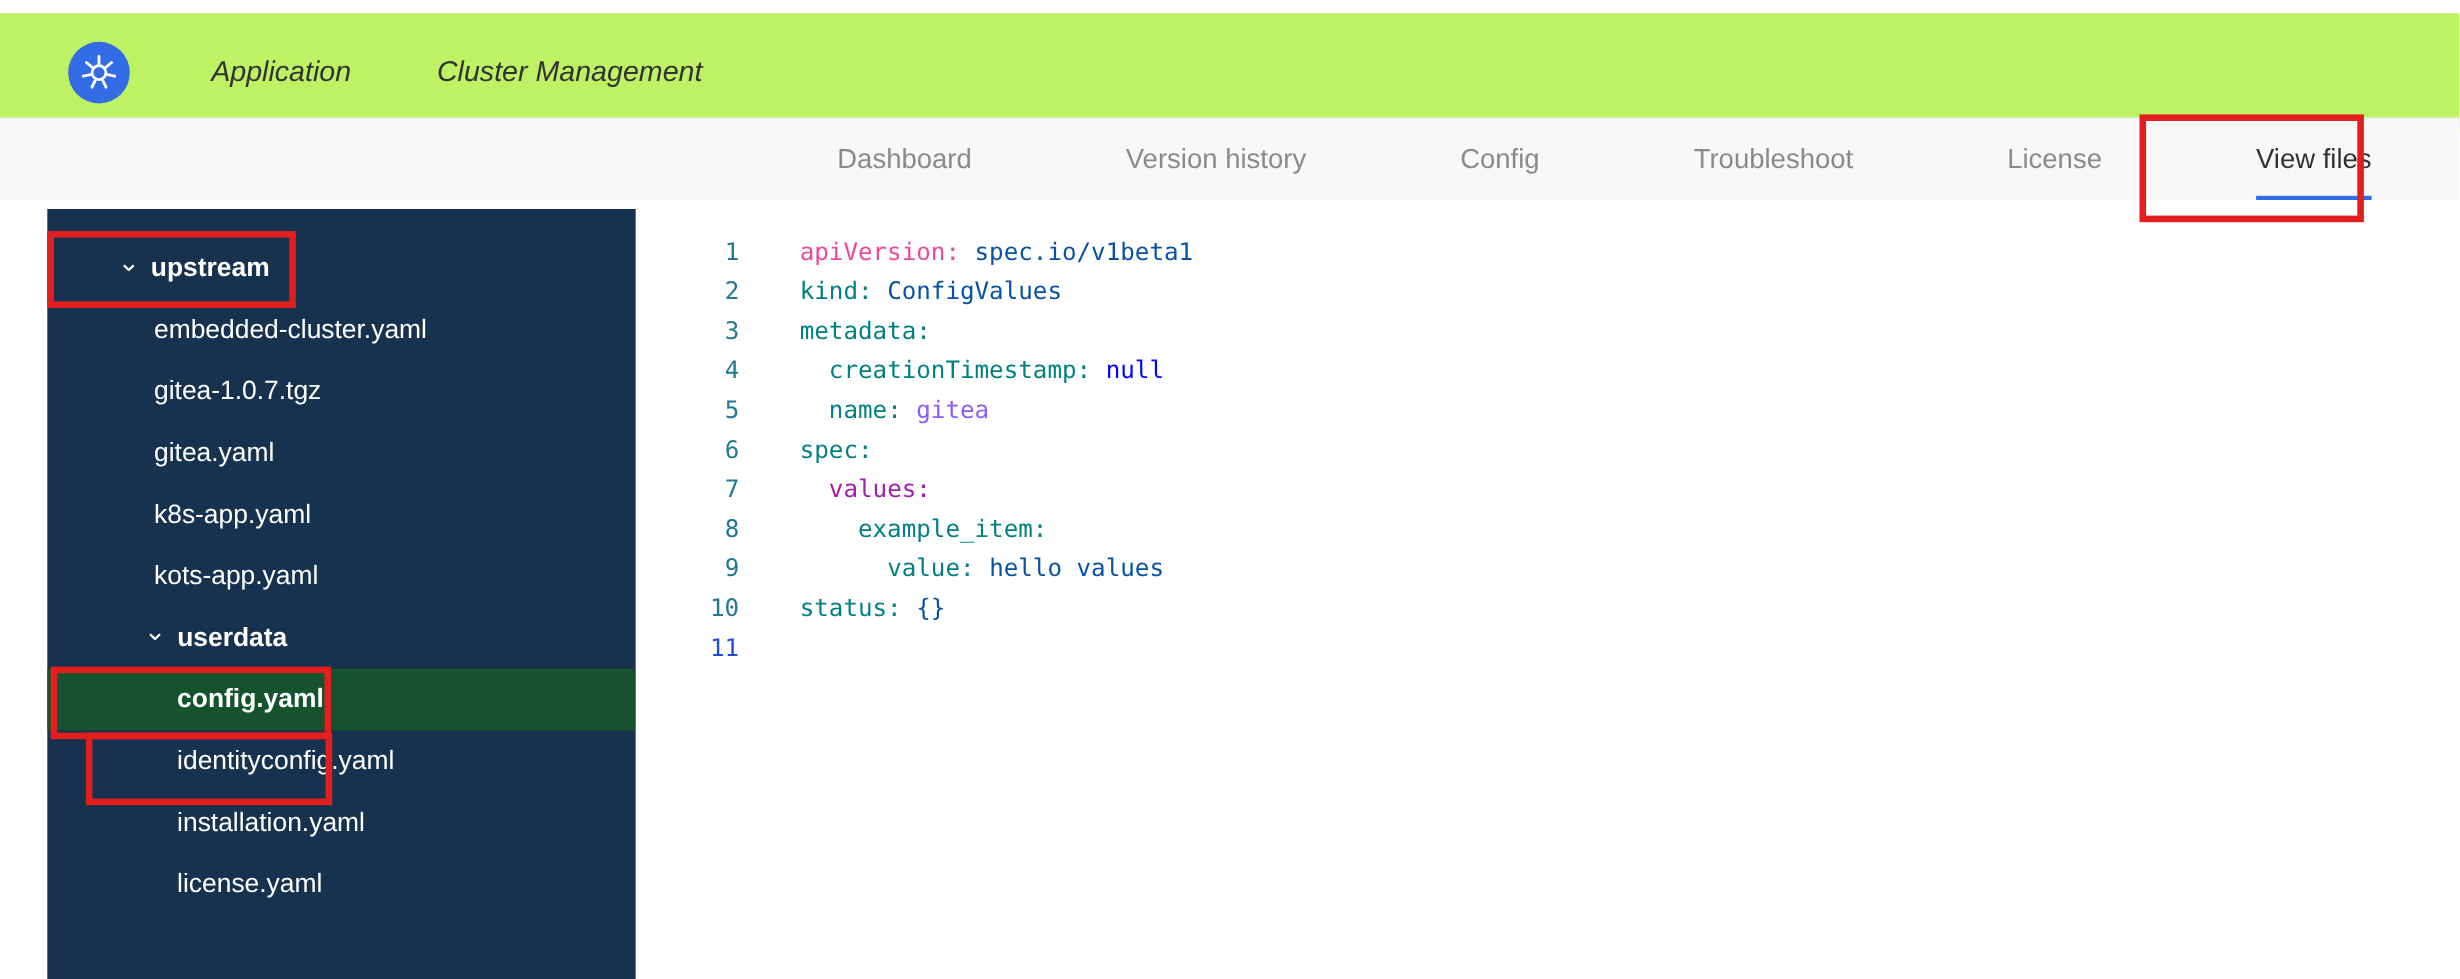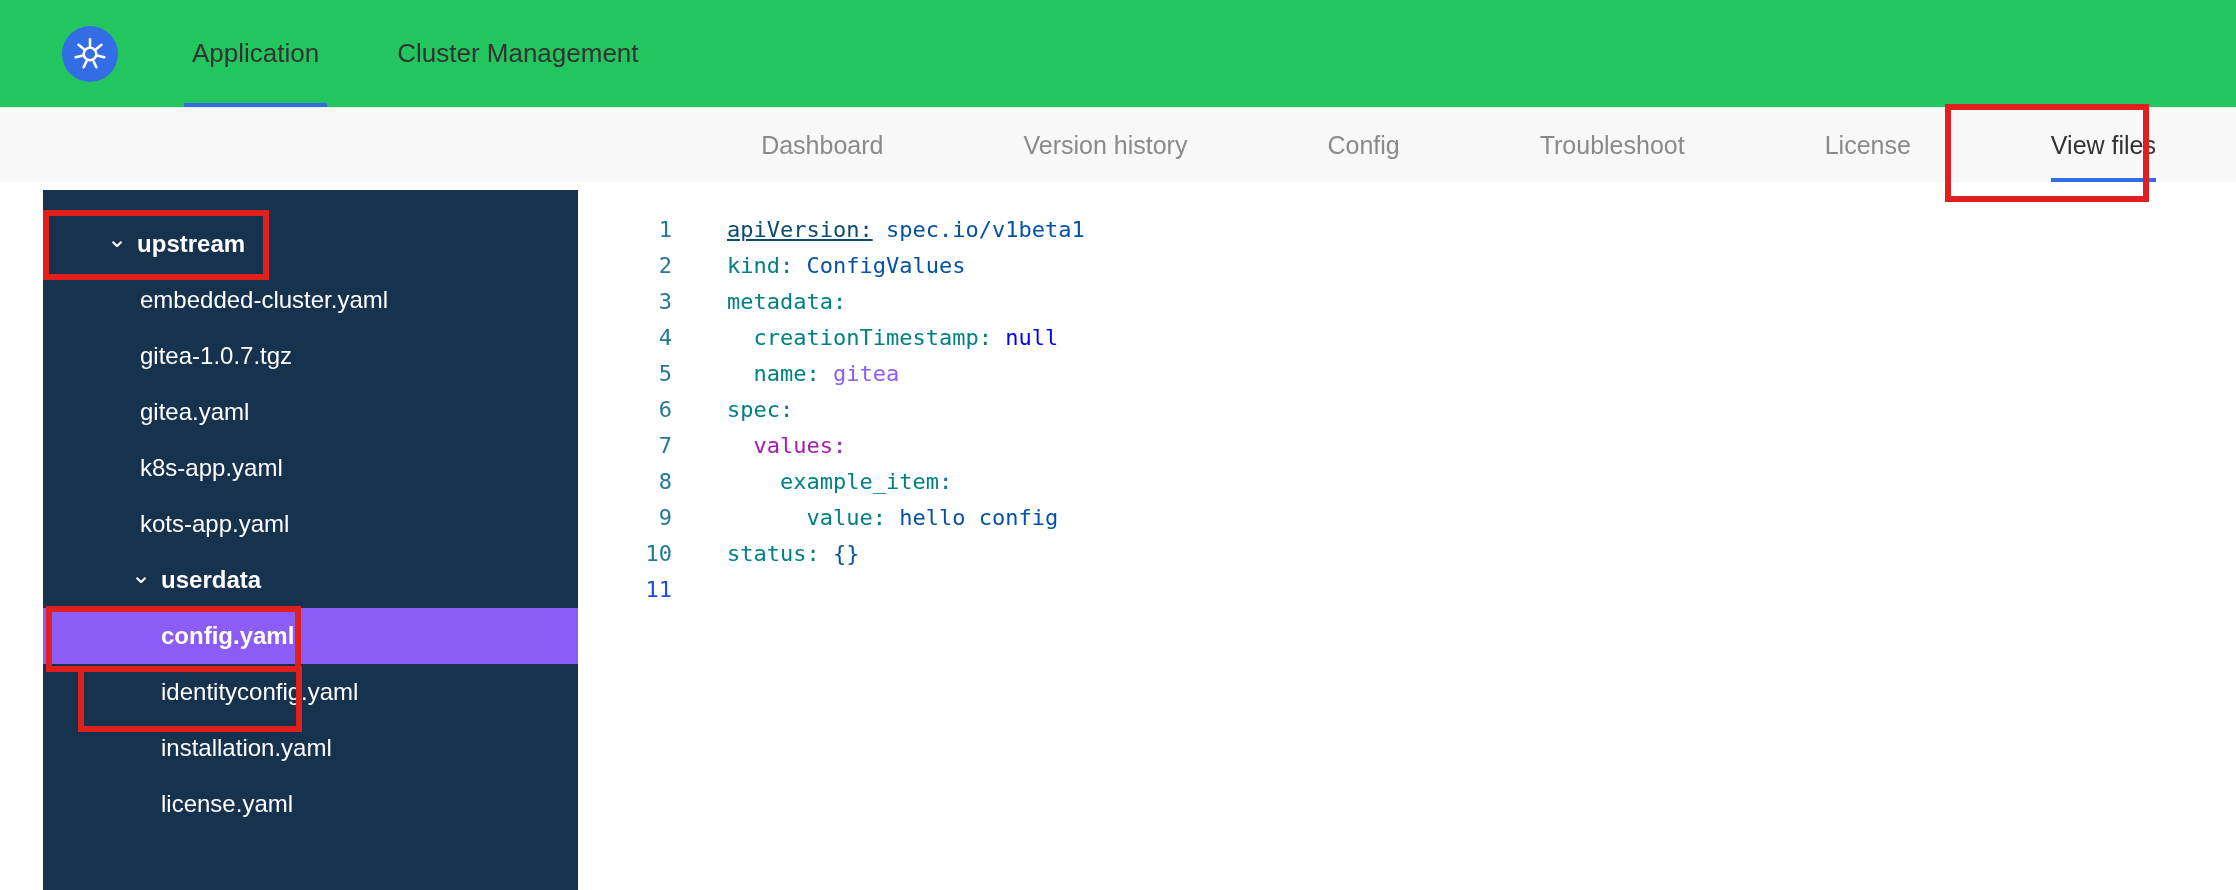--- a/index.html
+++ b/index.html
@@ -1,22 +1,22 @@
 <!DOCTYPE html>
 <html style="--accent: #326de6;"><head>
 <meta charset="utf-8">
 <style>
   * { margin:0; padding:0; box-sizing:border-box; }
   html,body { width:2236px; height:890px; overflow:hidden; background:#fff;
               font-family:"Liberation Sans", sans-serif; }
   .app { position:relative; width:2236px; height:890px; background:#fff; }
 
   
-  .topbar { position:absolute; top:0; left:0; right:0; height:107px; background:#22c55e;
-            display:flex; align-items:center; }
+  .topbar { position:absolute; top:12px; left:0; right:0; height:107px; background:#bef264;
+            display:flex; align-items:center;font-style:italic; }
   .logo { width:56px; height:56px; border-radius:50%; margin-left:62px; flex:none;
           background:var(--accent,#326de6); display:flex; align-items:center; justify-content:center; }
   .app-tabs { display:flex; height:100%; margin-left:66px; gap:62px; }
   .app-tab { display:flex; align-items:center; height:100%; position:relative;
              font-size:26px; color:#323232; padding:0 8px; cursor:pointer; }
   .app-tab.active::after { content:""; position:absolute; left:0; right:0; bottom:0;
              height:4px; background:var(--accent,#326de6); }
 
   
   .subnav { position:absolute; top:107px; left:0; right:0; height:76px; background:#f8f8f8;
@@ -114,38 +114,38 @@
         <div class="tree-row file level1">
           <span class="tree-label">k8s-app.yaml</span>
         </div>
         <div class="tree-row file level1">
           <span class="tree-label">kots-app.yaml</span>
         </div>
         <div class="tree-row dir level1">
           <span class="chevron">⌄</span>
           <span class="tree-label">userdata</span>
         </div>
-        <div class="tree-row file level2 selected" style="background: #8b5cf6;">
+        <div class="tree-row file level2 selected" style="background: #14532d;">
           <span class="tree-label">config.yaml</span>
         </div>
         <div class="tree-row file level2">
           <span class="tree-label">identityconfig.yaml</span>
         </div>
         <div class="tree-row file level2">
           <span class="tree-label">installation.yaml</span>
         </div>
         <div class="tree-row file level2">
           <span class="tree-label">license.yaml</span>
         </div>
       </aside>
     <main class="editor">
       <div class="code">
           <div class="code-line">
             <span class="ln" style="color: rgb(35, 120, 147);">1</span>
-            <span class="lc"><span class="tok" style="color: #0c4a6e; text-decoration: underline;">apiVersion:</span><span class="tok" style="color: rgb(4, 81, 165);"> spec.io/v1beta1</span></span>
+            <span class="lc"><span class="tok" style="color: #ec4899;">apiVersion:</span><span class="tok" style="color: rgb(4, 81, 165);"> spec.io/v1beta1</span></span>
           </div>
           <div class="code-line">
             <span class="ln" style="color: rgb(35, 120, 147);">2</span>
             <span class="lc"><span class="tok" style="color: rgb(0, 128, 128);">kind:</span><span class="tok" style="color: rgb(4, 81, 165);"> ConfigValues</span></span>
           </div>
           <div class="code-line">
             <span class="ln" style="color: rgb(35, 120, 147);">3</span>
             <span class="lc"><span class="tok" style="color: rgb(0, 128, 128);">metadata:</span></span>
           </div>
           <div class="code-line">
@@ -163,21 +163,21 @@
           <div class="code-line">
             <span class="ln" style="color: rgb(35, 120, 147);">7</span>
             <span class="lc"><span class="tok" style="color: rgb(0, 0, 0);">  </span><span class="tok" style="color: #a21caf;">values:</span></span>
           </div>
           <div class="code-line">
             <span class="ln" style="color: rgb(35, 120, 147);">8</span>
             <span class="lc"><span class="tok" style="color: rgb(0, 0, 0);">    </span><span class="tok" style="color: rgb(0, 128, 128);">example_item:</span></span>
           </div>
           <div class="code-line">
             <span class="ln" style="color: rgb(35, 120, 147);">9</span>
-            <span class="lc"><span class="tok" style="color: rgb(0, 0, 0);">      </span><span class="tok" style="color: rgb(0, 128, 128);">value:</span><span class="tok" style="color: rgb(4, 81, 165);"> hello config</span></span>
+            <span class="lc"><span class="tok" style="color: rgb(0, 0, 0);">      </span><span class="tok" style="color: rgb(0, 128, 128);">value:</span><span class="tok" style="color: rgb(4, 81, 165);"> hello values</span></span>
           </div>
           <div class="code-line">
             <span class="ln" style="color: rgb(35, 120, 147); padding-left: 12px;">10</span>
             <span class="lc"><span class="tok" style="color: rgb(0, 128, 128);">status:</span><span class="tok" style="color: rgb(4, 81, 165);"> {}</span></span>
           </div>
           <div class="code-line">
             <span class="ln" style="color: #1d4ed8;">11</span>
             <span class="lc"></span>
           </div>
         </div>

